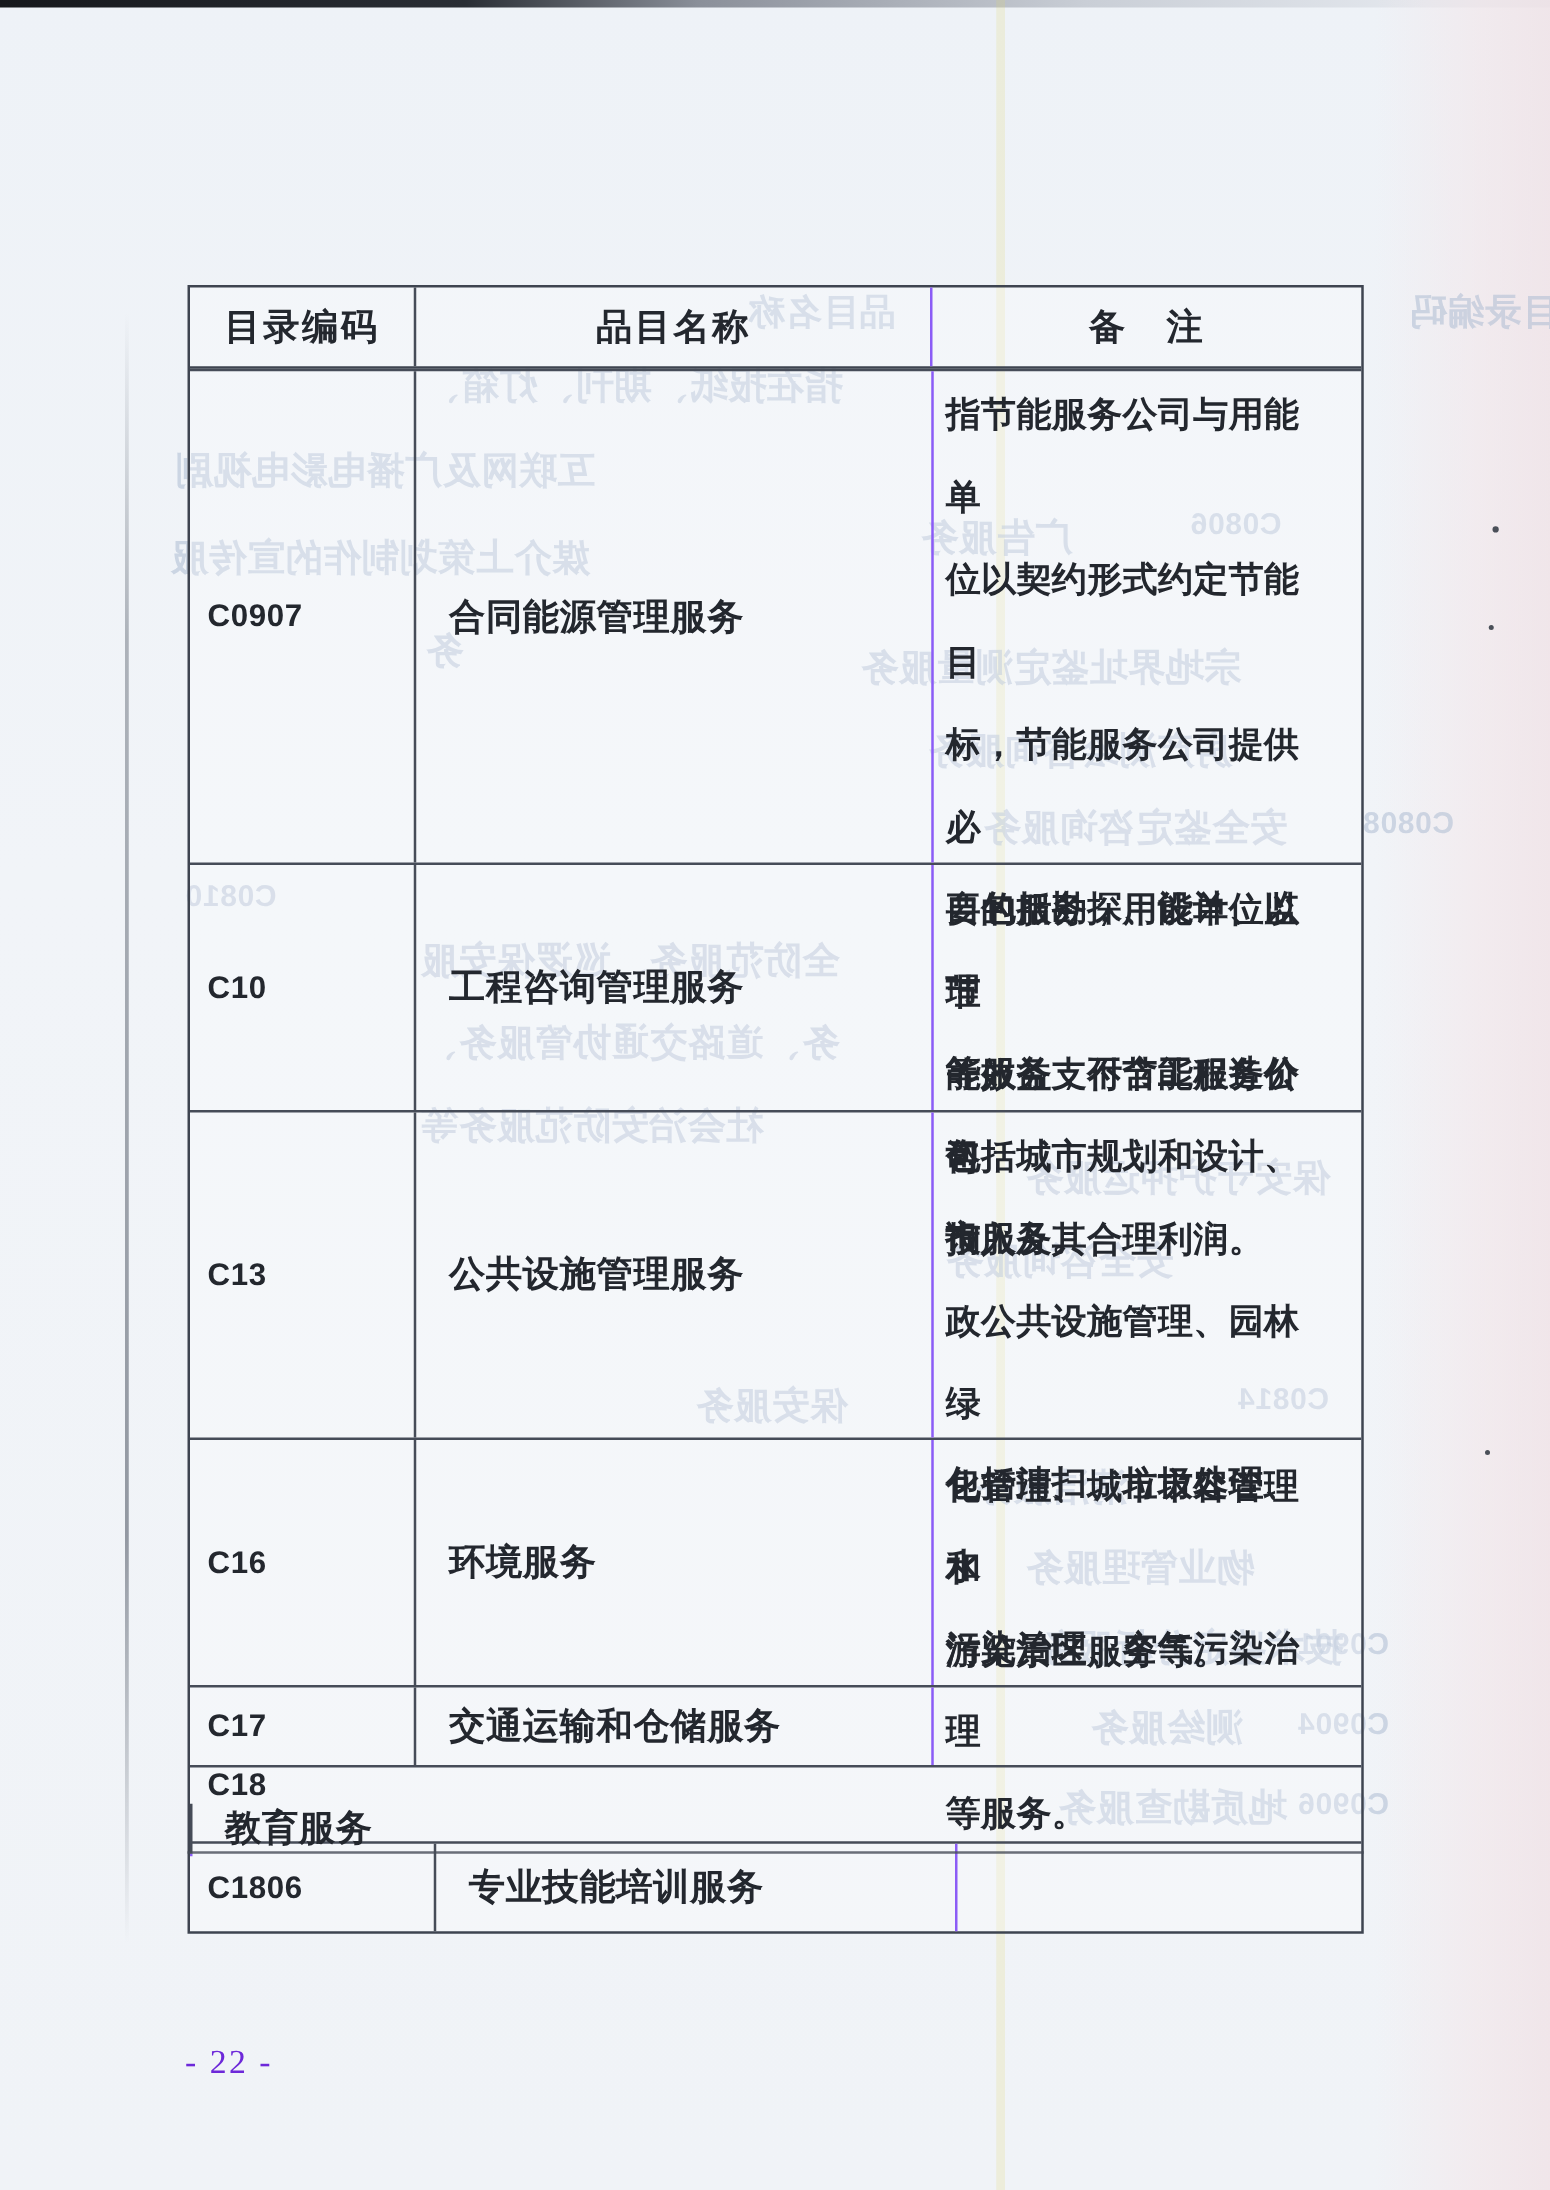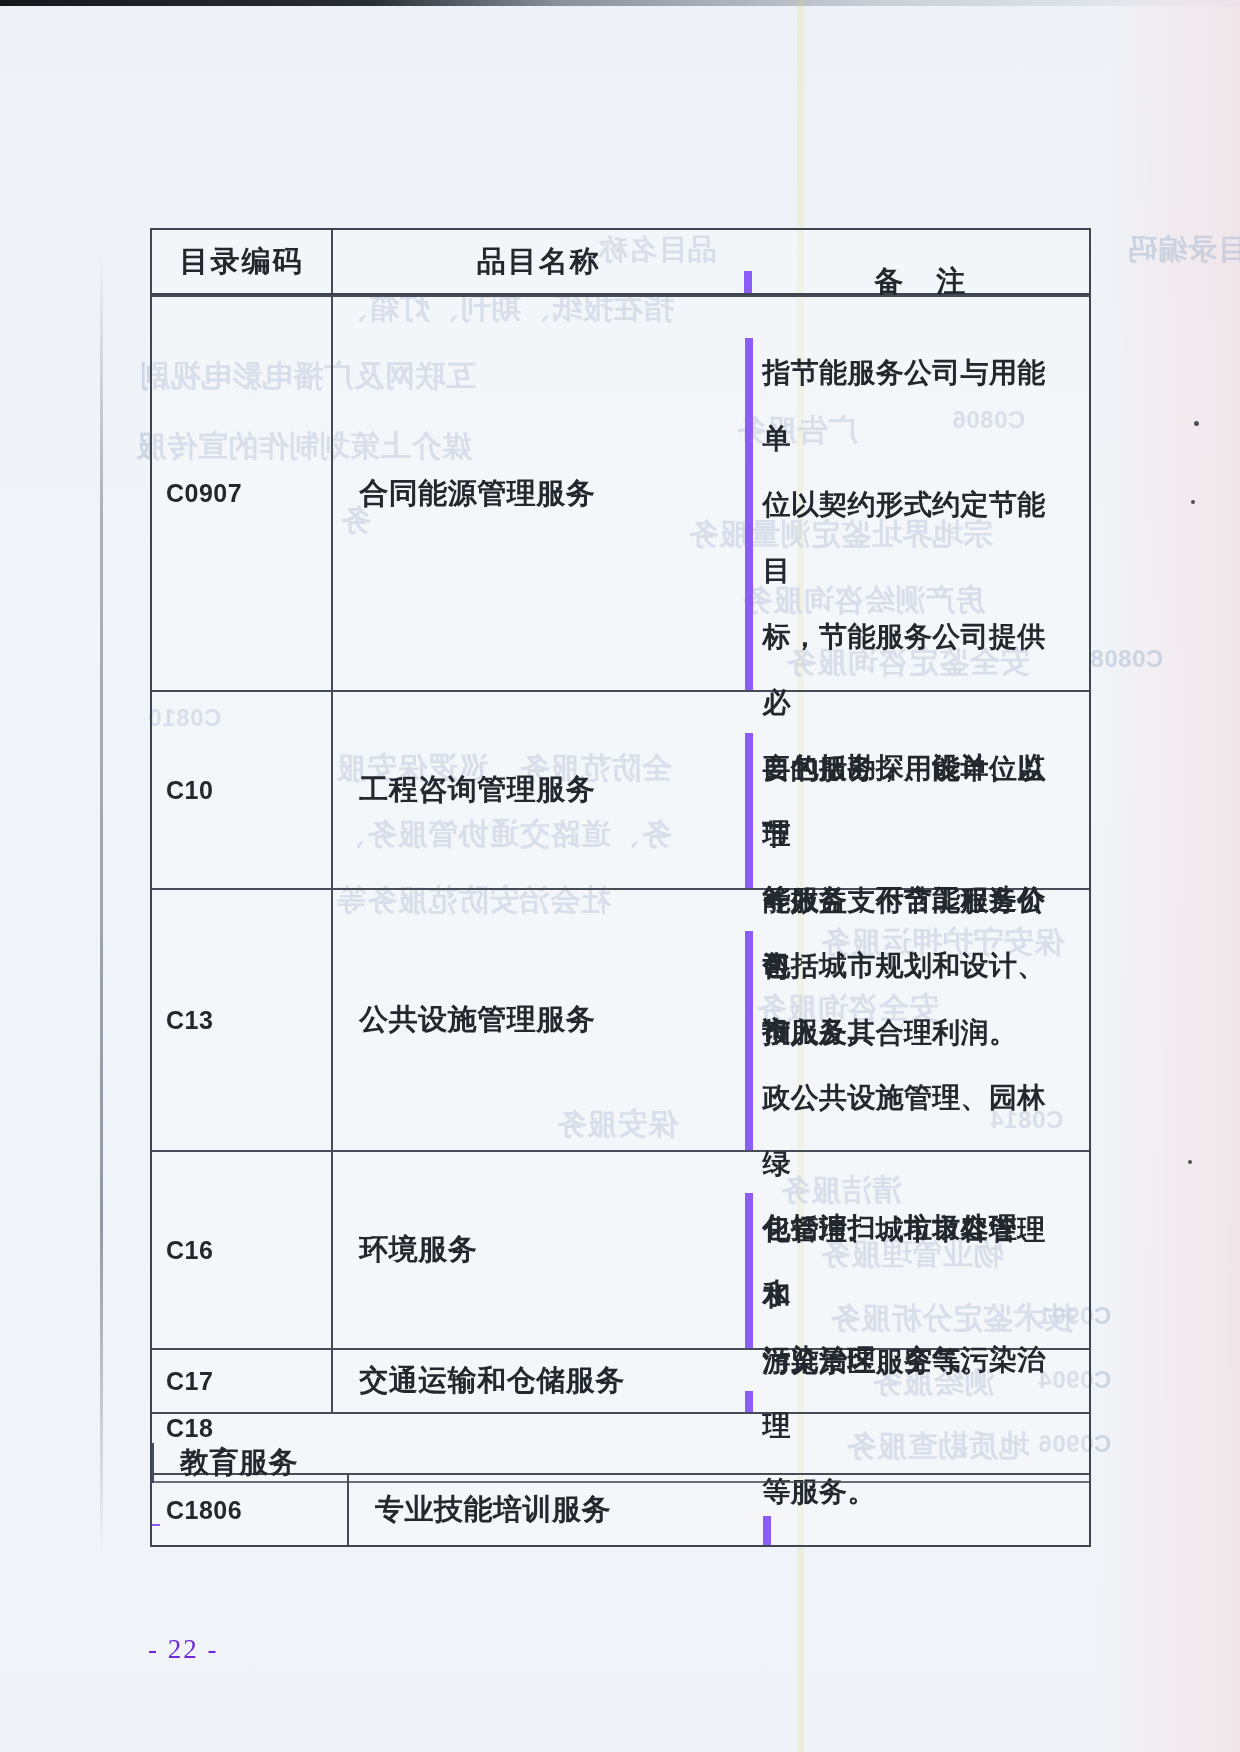--- a/index.html
+++ b/index.html
@@ -22,21 +22,21 @@
 
   
   .doc-table{position:absolute;left:150px;top:228px;width:941px;
     border:2px solid #3e4450;box-sizing:border-box;background:rgba(255,255,255,.25);}
   .trow{display:flex;box-sizing:border-box;border-top:2px solid #464c58;}
   .trow:first-child{border-top:none;}
   .trow.header-row{border-bottom:2px solid #3e4450;}
   .cell{box-sizing:border-box;display:flex;align-items:center;}
   .cell.code{width:180px;padding-left:14px;font-size:25px;font-weight:700;letter-spacing:.5px;}
   .cell.name{width:415px;padding-left:26px;font-size:29px;font-weight:600;letter-spacing:.5px;border-left:2px solid #464c58;}
-  .cell.remark{width:346px;border-left:8px solid #8b5cf6;align-items:flex-start;margin-top:41px;}
+  .cell.remark{width:346px;border-left:2px solid #8b5cf6;align-items:flex-start;}
   .remark-text{font-size:28px;font-weight:600;line-height:66px;letter-spacing:.3px;
     padding:2px 24px 0 10px;white-space:pre-line;}
   .header-row .cell{justify-content:center;padding-left:0;font-size:29px;font-weight:700;letter-spacing:2px;}
   .double-line{position:absolute;left:150px;width:941px;height:2px;background:#464c58;opacity:.8;}
 
   
   .ghost{position:absolute;transform:scaleX(-1);color:#aebdd3;opacity:.55;
     font-weight:600;letter-spacing:.5px;filter:blur(.4px);white-space:nowrap;}
 
   .page-number{position:absolute;left:148px;top:1634px;

